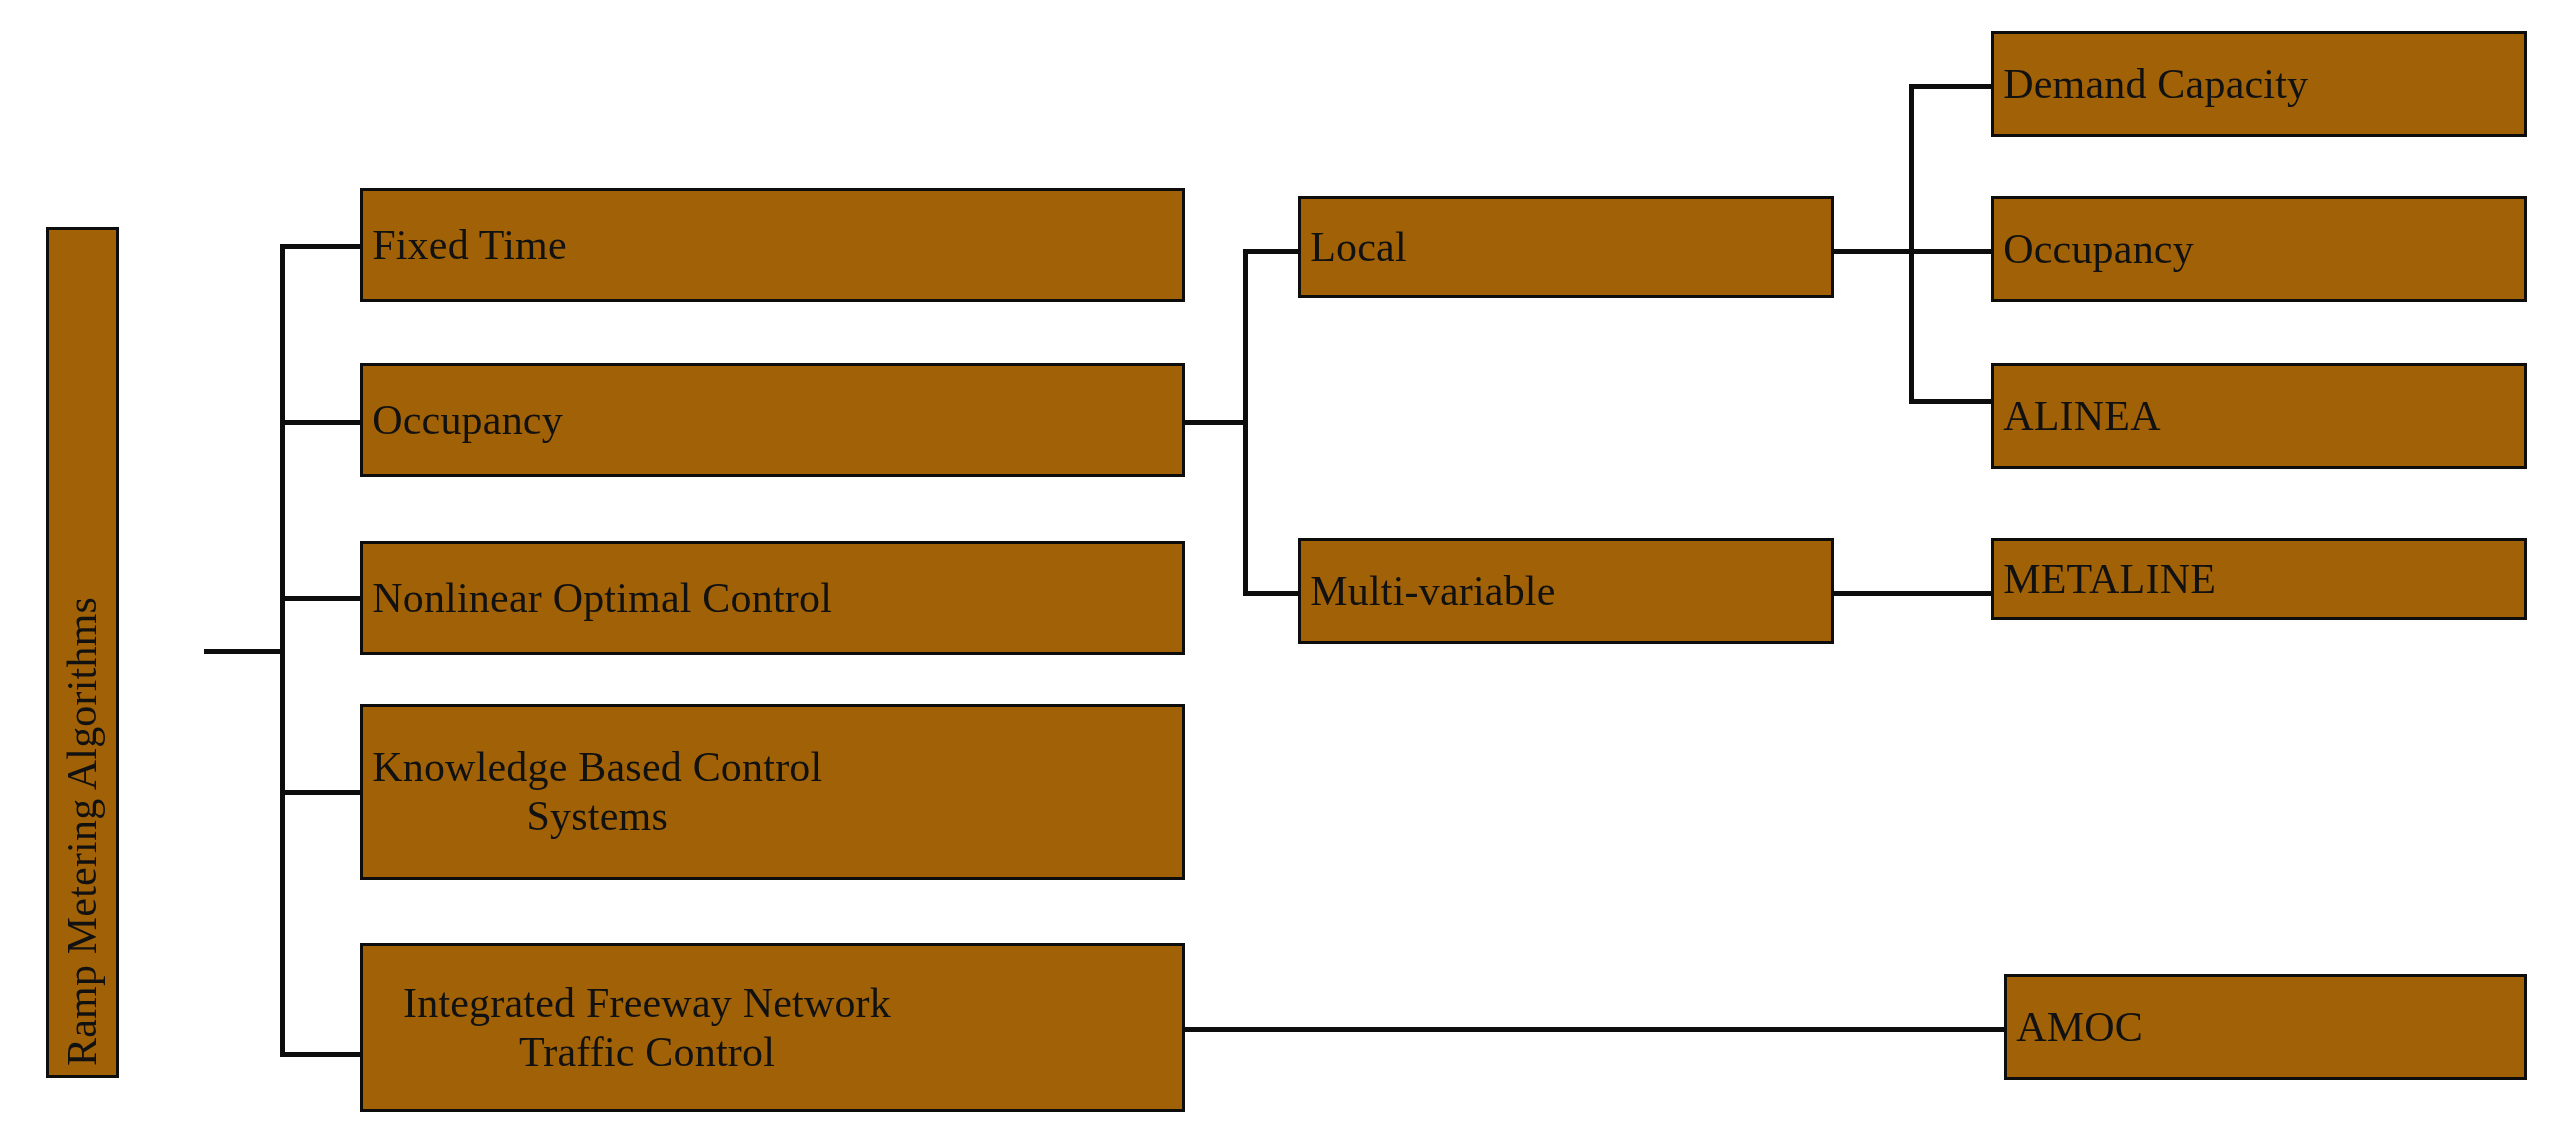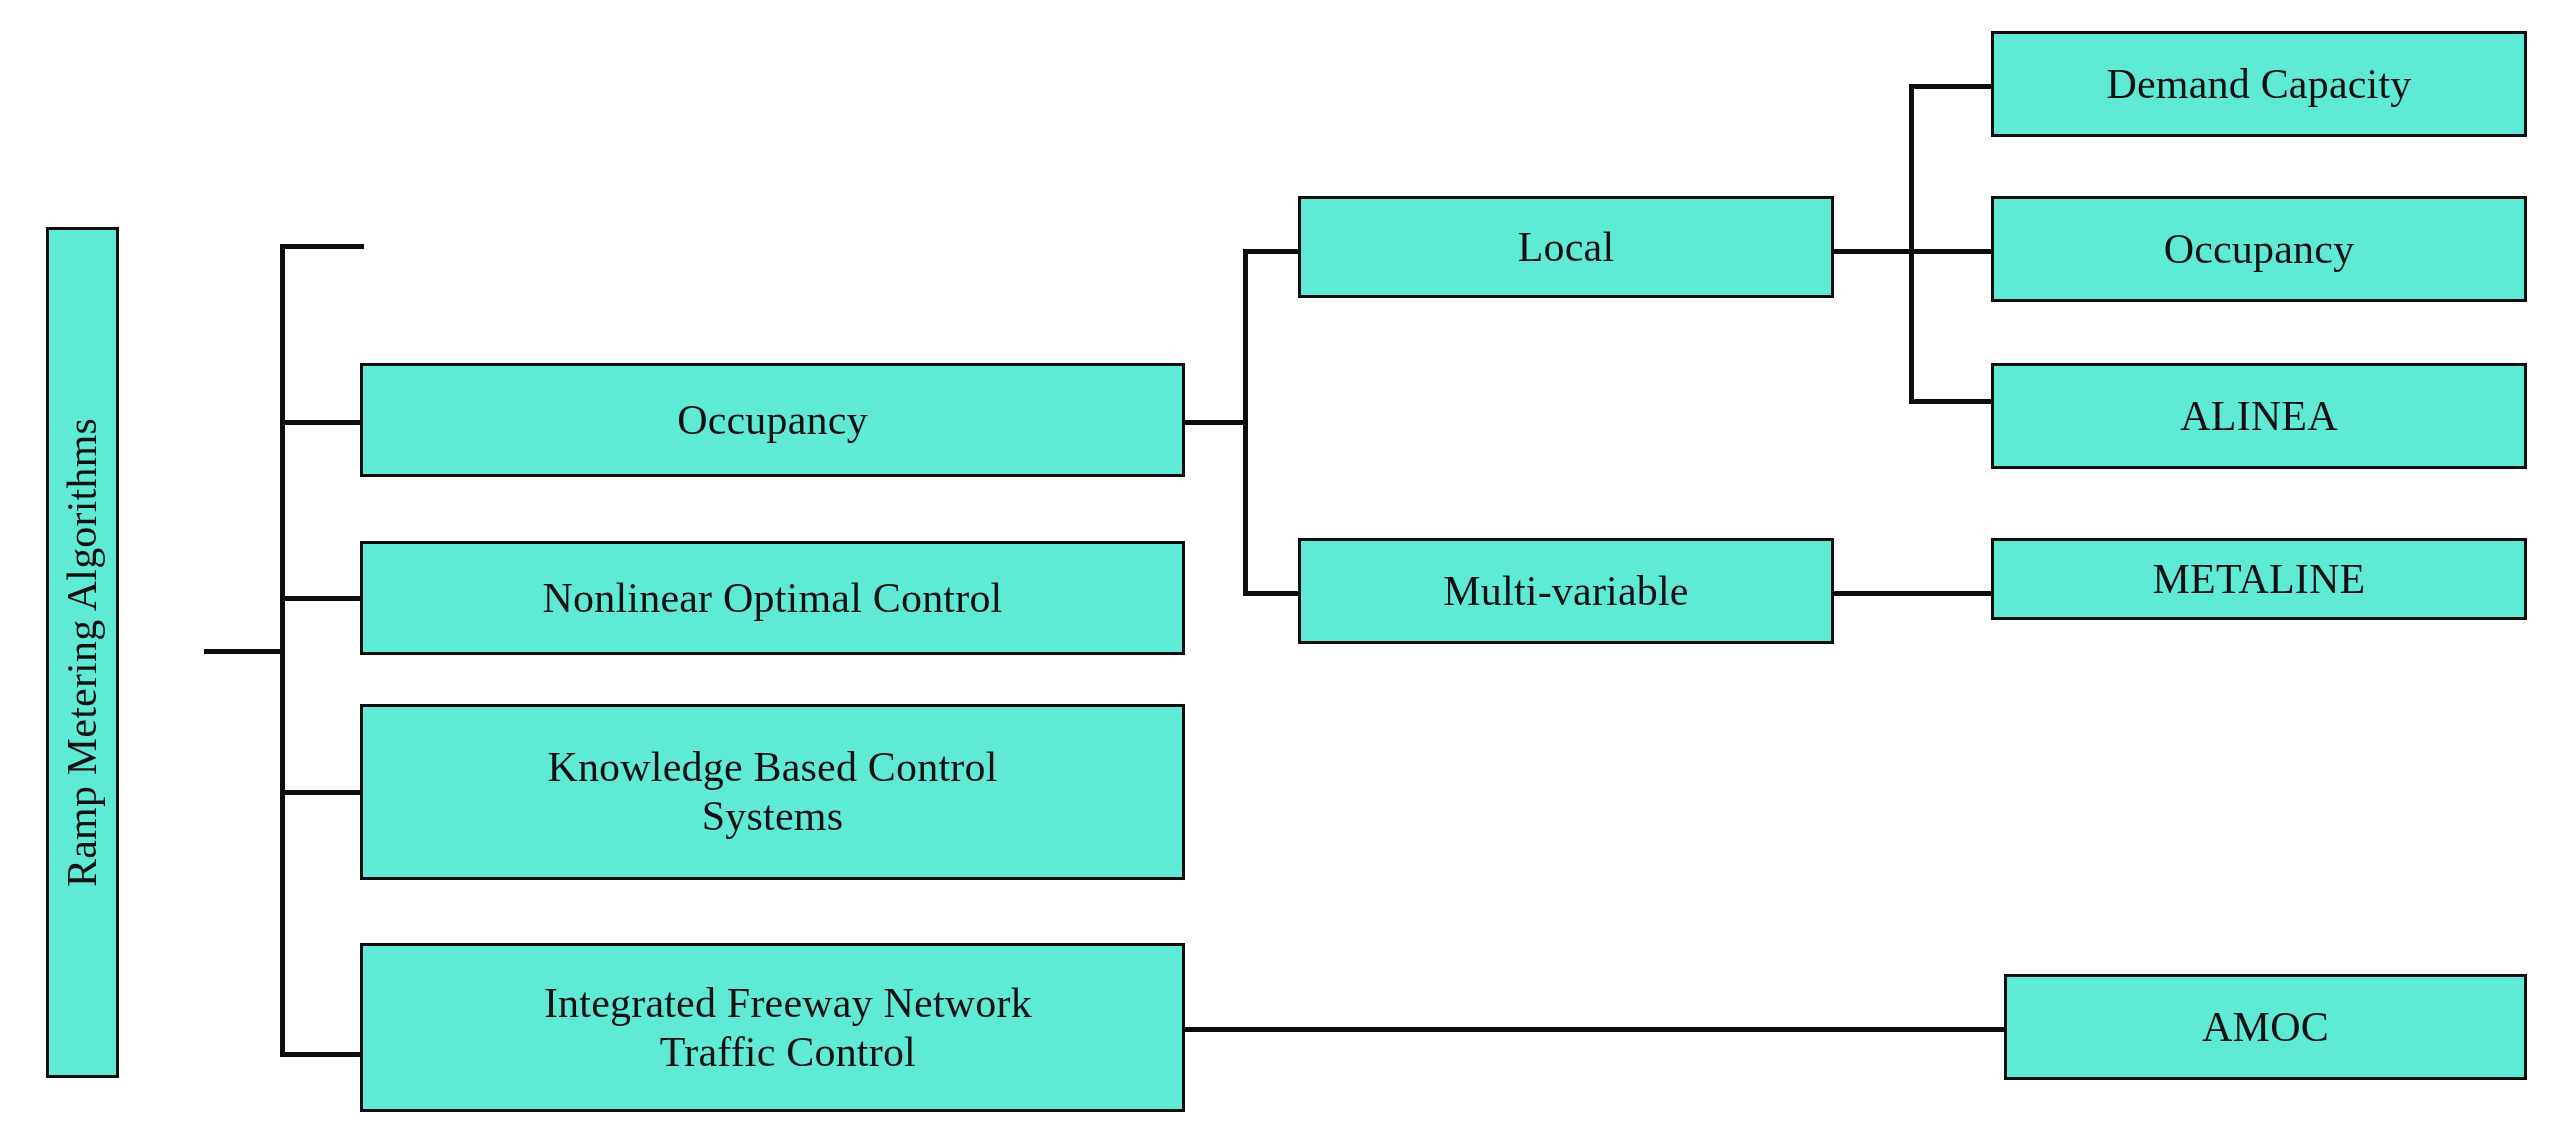--- a/index.html
+++ b/index.html
@@ -11,25 +11,24 @@
     position: relative;
     width: 2576px;
     height: 1144px;
     background: #ffffff;
     overflow: hidden;
     font-family: "Liberation Serif", "DejaVu Serif", serif;
   }
   .node {
     position: absolute;
     box-sizing: border-box;
-    background: #5eead4;
+    background: #a16207;
     border: 3.7px solid #0d0d0d;
     display: flex;
     align-items: center;
-    justify-content: center;
     text-align: center;
     color: #111111;
     font-size: 42px;
     line-height: 1.16;
     letter-spacing: 0.2px;
     padding: 0 9.2px;
     z-index: 3;
   }
   .node.root {
     writing-mode: vertical-rl;
@@ -74,20 +73,23 @@
   <div class="lnk h" style="left:1909px; top:399px; width:84px;"></div>
 
   <div class="lnk h" style="left:1830px; top:591px; width:163px;"></div>
 
   <div class="lnk h" style="left:1181px; top:1027px; width:825px;"></div>
 
   <div class="node root" style="left:46px; top:227px; width:73px; height:851px;">
     <span class="txt">Ramp Metering Algorithms</span>
   </div>
 
+  <div class="node" style="left:360px; top:188px; width:825px; height:114px;">
+    <span class="txt">Fixed Time</span>
+  </div>
 
   <div class="node" style="left:360px; top:363px; width:825px; height:114px;">
     <span class="txt">Occupancy</span>
   </div>
 
   <div class="node" style="left:360px; top:541px; width:825px; height:114px;">
     <span class="txt">Nonlinear Optimal Control</span>
   </div>
 
   <div class="node" style="left:360px; top:704px; width:825px; height:176px;">

